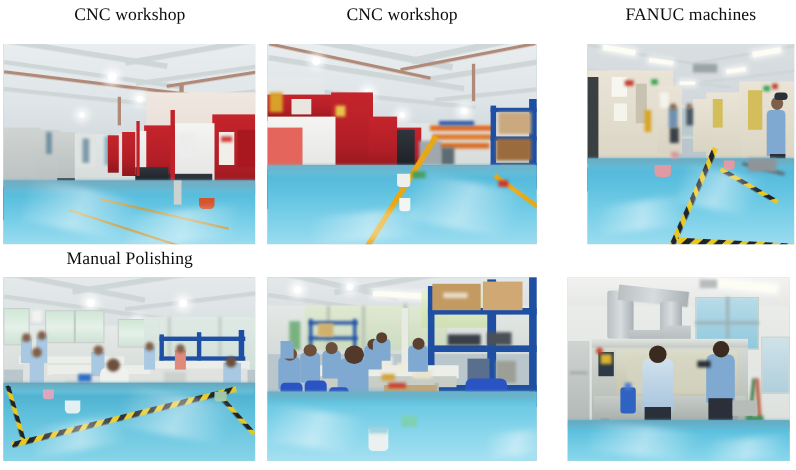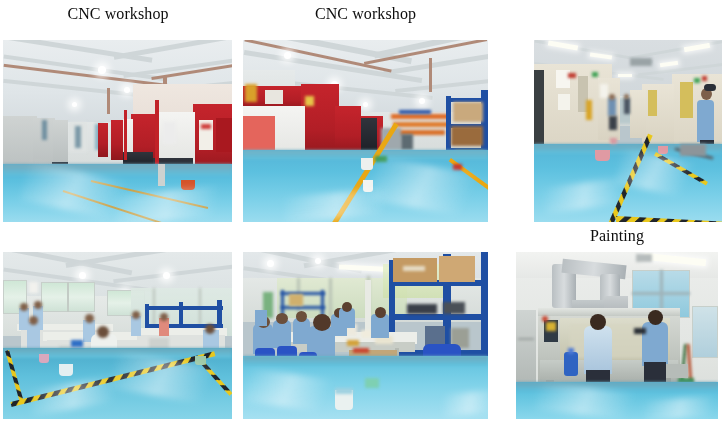--- a/index.html
+++ b/index.html
@@ -263,20 +263,21 @@
 
       <div class="lyr blur1" style="left:118px; top:118px; width:12px; height:12px; background:#eef0ee; border-radius:0 0 3px 3px;"></div>
       <div class="lyr blur1" style="left:120px; top:140px; width:10px; height:12px; background:#f2f4f1; border-radius:0 0 3px 3px;"></div>
       <div class="lyr blur2" style="left:132px; top:116px; width:12px; height:6px; background:#3f9c5c;"></div>
       <div class="lyr blur2" style="left:210px; top:124px; width:9px; height:6px; background:#c4352f;"></div>
       <div class="gloss" style="left:130px; top:126px; width:110px; height:44px; transform:rotate(10deg);"></div>
       <div class="gloss" style="left:40px; top:152px; width:120px; height:26px; transform:rotate(-5deg);"></div>
     </div>
   </div>
 
+  <div class="caption" style="left:534px; top:4px; width:188px;">FANUC machines</div>
 
   <div class="photo" style="left:534px; top:40px; width:188px; height:182px;">
     <div class="ph-inner">
       <div class="lyr ceiling" style="height:72px; background:linear-gradient(#d9dee1,#cfd6da);"></div>
 
       <div class="lyr beam blur1" style="left:0; top:10px; width:120px; height:3px; transform:rotate(10deg);"></div>
       <div class="lyr beam blur1" style="left:0; top:30px; width:130px; height:3px; transform:rotate(7deg);"></div>
       <div class="lyr beam blur1" style="left:96px; top:8px; width:96px; height:3px; transform:rotate(-10deg);"></div>
       <div class="lyr beam blur1" style="left:104px; top:28px; width:88px; height:3px; transform:rotate(-7deg);"></div>
 
@@ -332,20 +333,21 @@
       <div class="lyr blur1" style="left:124px; top:106px; width:10px; height:8px; border-radius:0 0 3px 3px; background:#e09aa3;"></div>
       <div class="lyr blur2" style="left:76px; top:98px; width:7px; height:6px; border-radius:0 0 2px 2px; background:#d99aa0;"></div>
 
       <div class="lyr blur2" style="left:140px; top:112px; width:40px; height:3px; border-radius:3px; background:#5a6268; transform:rotate(14deg);"></div>
       <div class="lyr blur2" style="left:146px; top:104px; width:26px; height:12px; background:#8d959a;"></div>
       <div class="gloss" style="left:84px; top:116px; width:80px; height:36px; transform:rotate(12deg);"></div>
       <div class="gloss" style="left:10px; top:142px; width:90px; height:26px; transform:rotate(-8deg);"></div>
     </div>
   </div>
 
+  <div class="caption" style="left:3px; top:226px; width:230px;">Manual Polishing</div>
 
   <div class="photo" style="left:3px; top:252px; width:229px; height:167px;">
     <div class="ph-inner">
       <div class="lyr ceiling" style="height:62px; background:linear-gradient(#e4e9ea,#d8dfe0);"></div>
       <div class="lyr beam blur1" style="left:0; top:6px; width:130px; height:5px; transform:rotate(11deg);"></div>
       <div class="lyr beam blur1" style="left:62px; top:0; width:140px; height:5px; transform:rotate(-9deg);"></div>
       <div class="lyr beam blur1" style="left:0; top:26px; width:150px; height:4px; transform:rotate(8deg);"></div>
       <div class="lyr beam blur1" style="left:110px; top:20px; width:120px; height:4px; transform:rotate(-7deg);"></div>
       <div class="lyr lamp" style="left:76px; top:20px; width:7px; height:7px;"></div>
       <div class="lyr lamp" style="left:160px; top:20px; width:7px; height:7px;"></div>
@@ -507,21 +509,20 @@
       <div class="lyr blur2" style="left:0; top:104px; width:245px; height:10px; background:linear-gradient(#6fa9bd,#60c2de);"></div>
 
       <div class="lyr blur1" style="left:92px; top:138px; width:18px; height:20px; border-radius:0 0 4px 4px; background:#eaf1f0;"></div>
       <div class="lyr blur2" style="left:92px; top:136px; width:18px; height:6px; background:#9fd1e0;"></div>
       <div class="lyr blur2" style="left:122px; top:126px; width:14px; height:10px; background:#7ed0b2;"></div>
       <div class="gloss" style="left:4px; top:122px; width:90px; height:34px; transform:rotate(8deg);"></div>
       <div class="gloss" style="left:200px; top:140px; width:60px; height:22px; transform:rotate(-6deg);"></div>
     </div>
   </div>
 
-  <div class="caption" style="left:516px; top:226px; width:202px;">Painting</div>
 
   <div class="photo" style="left:516px; top:252px; width:202px; height:167px;">
     <div class="ph-inner">
 
       <div class="lyr" style="inset:0; background:linear-gradient(#eceeec 0%,#e2e5e2 60%,#d6dad6 100%);"></div>
 
       <div class="lyr" style="left:0; top:0; right:0; height:26px; background:linear-gradient(#f2f3f1,#e6e8e6);"></div>
       <div class="lyr tube blur1" style="left:128px; top:4px; width:62px; height:7px; transform:rotate(6deg);"></div>
       <div class="lyr blur2" style="left:120px; top:2px; width:16px; height:8px; background:#b6bcbc;"></div>
 

